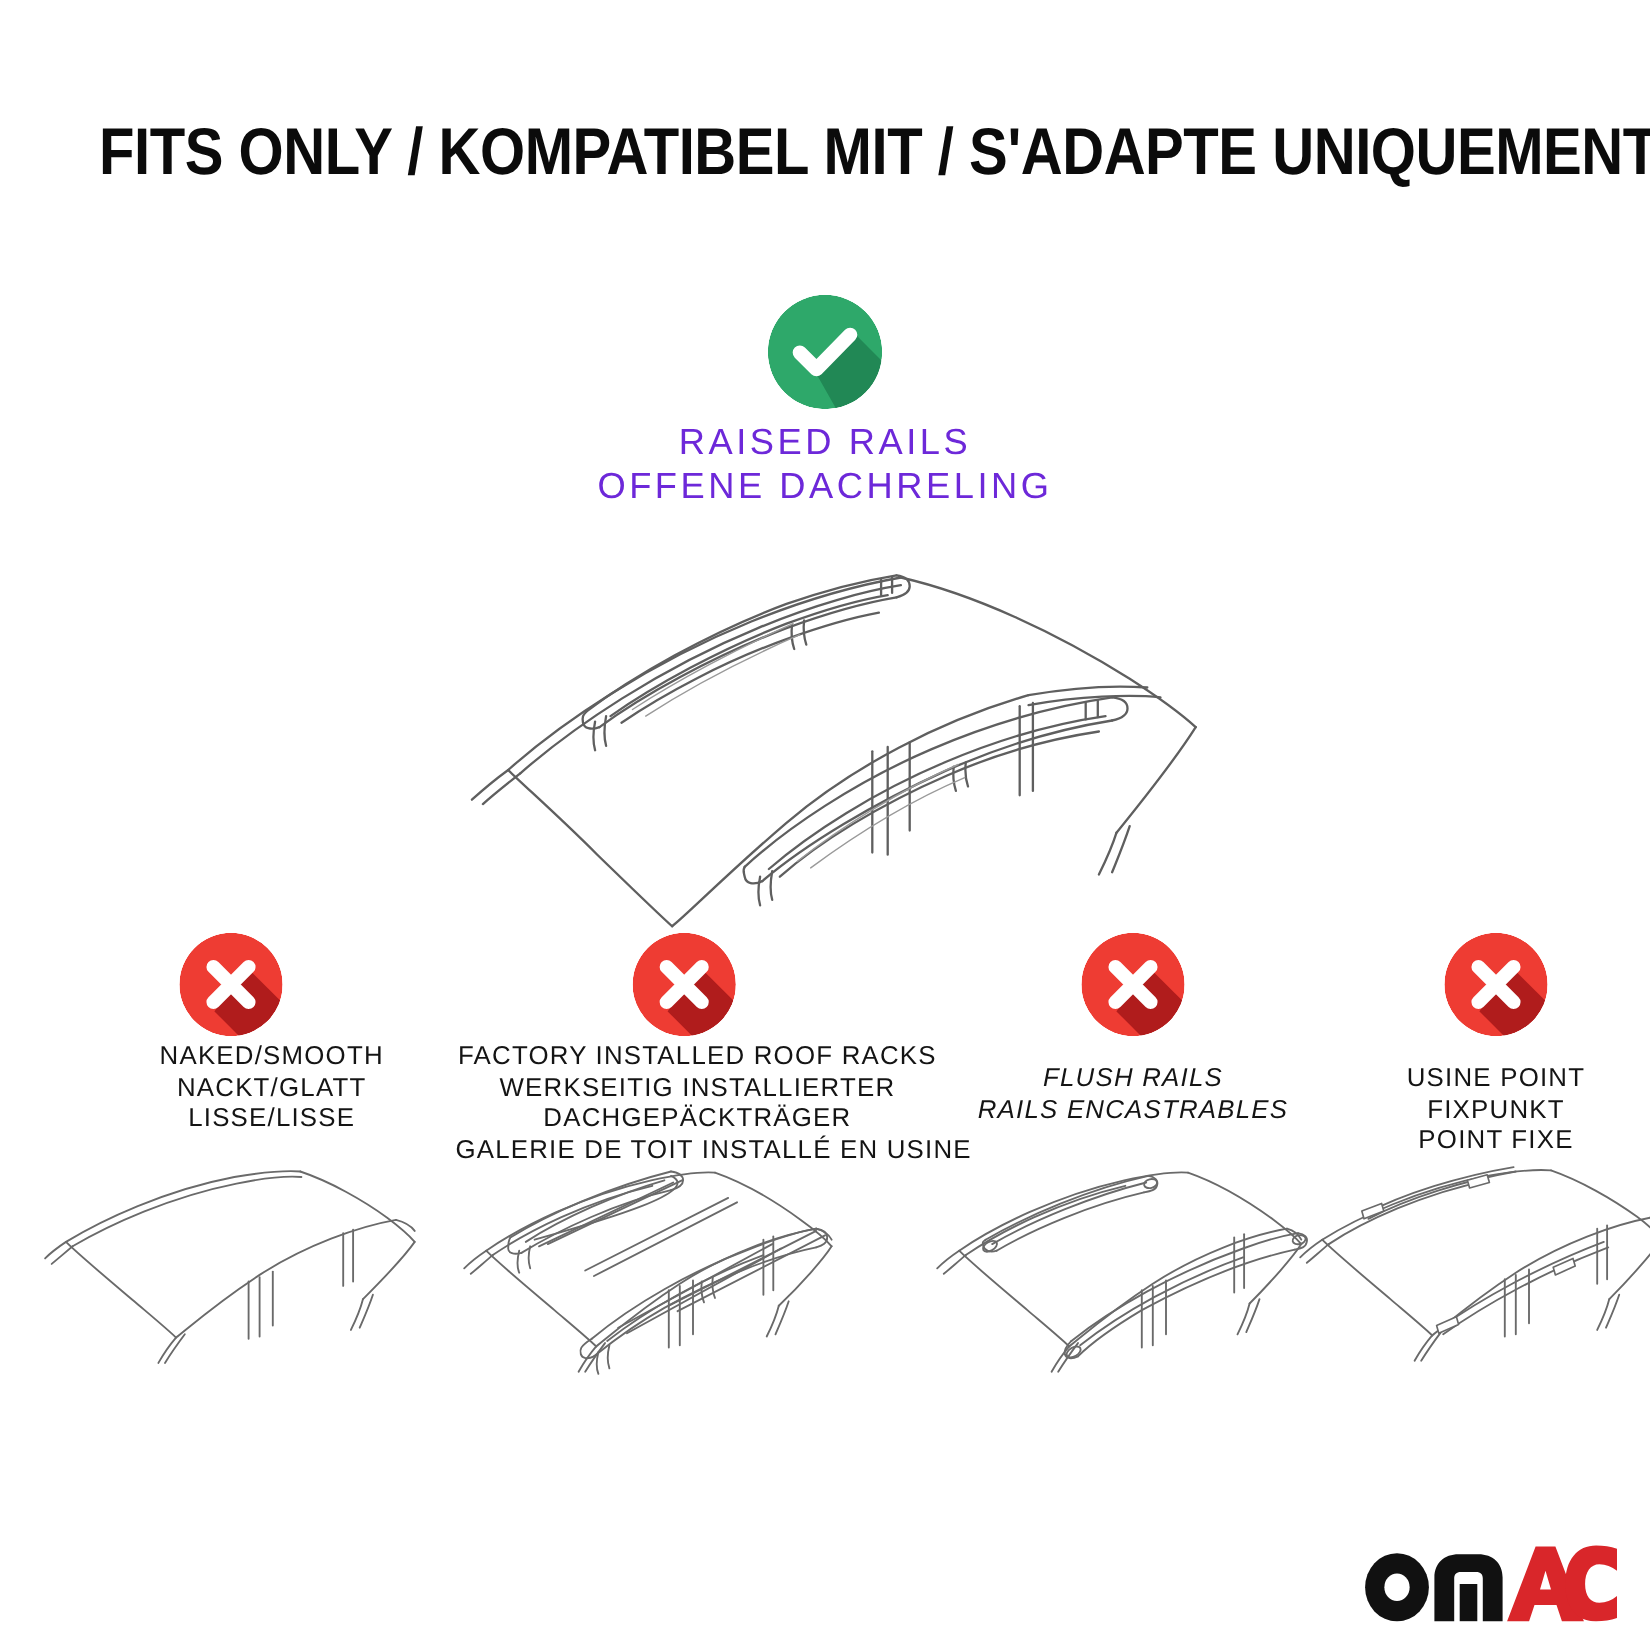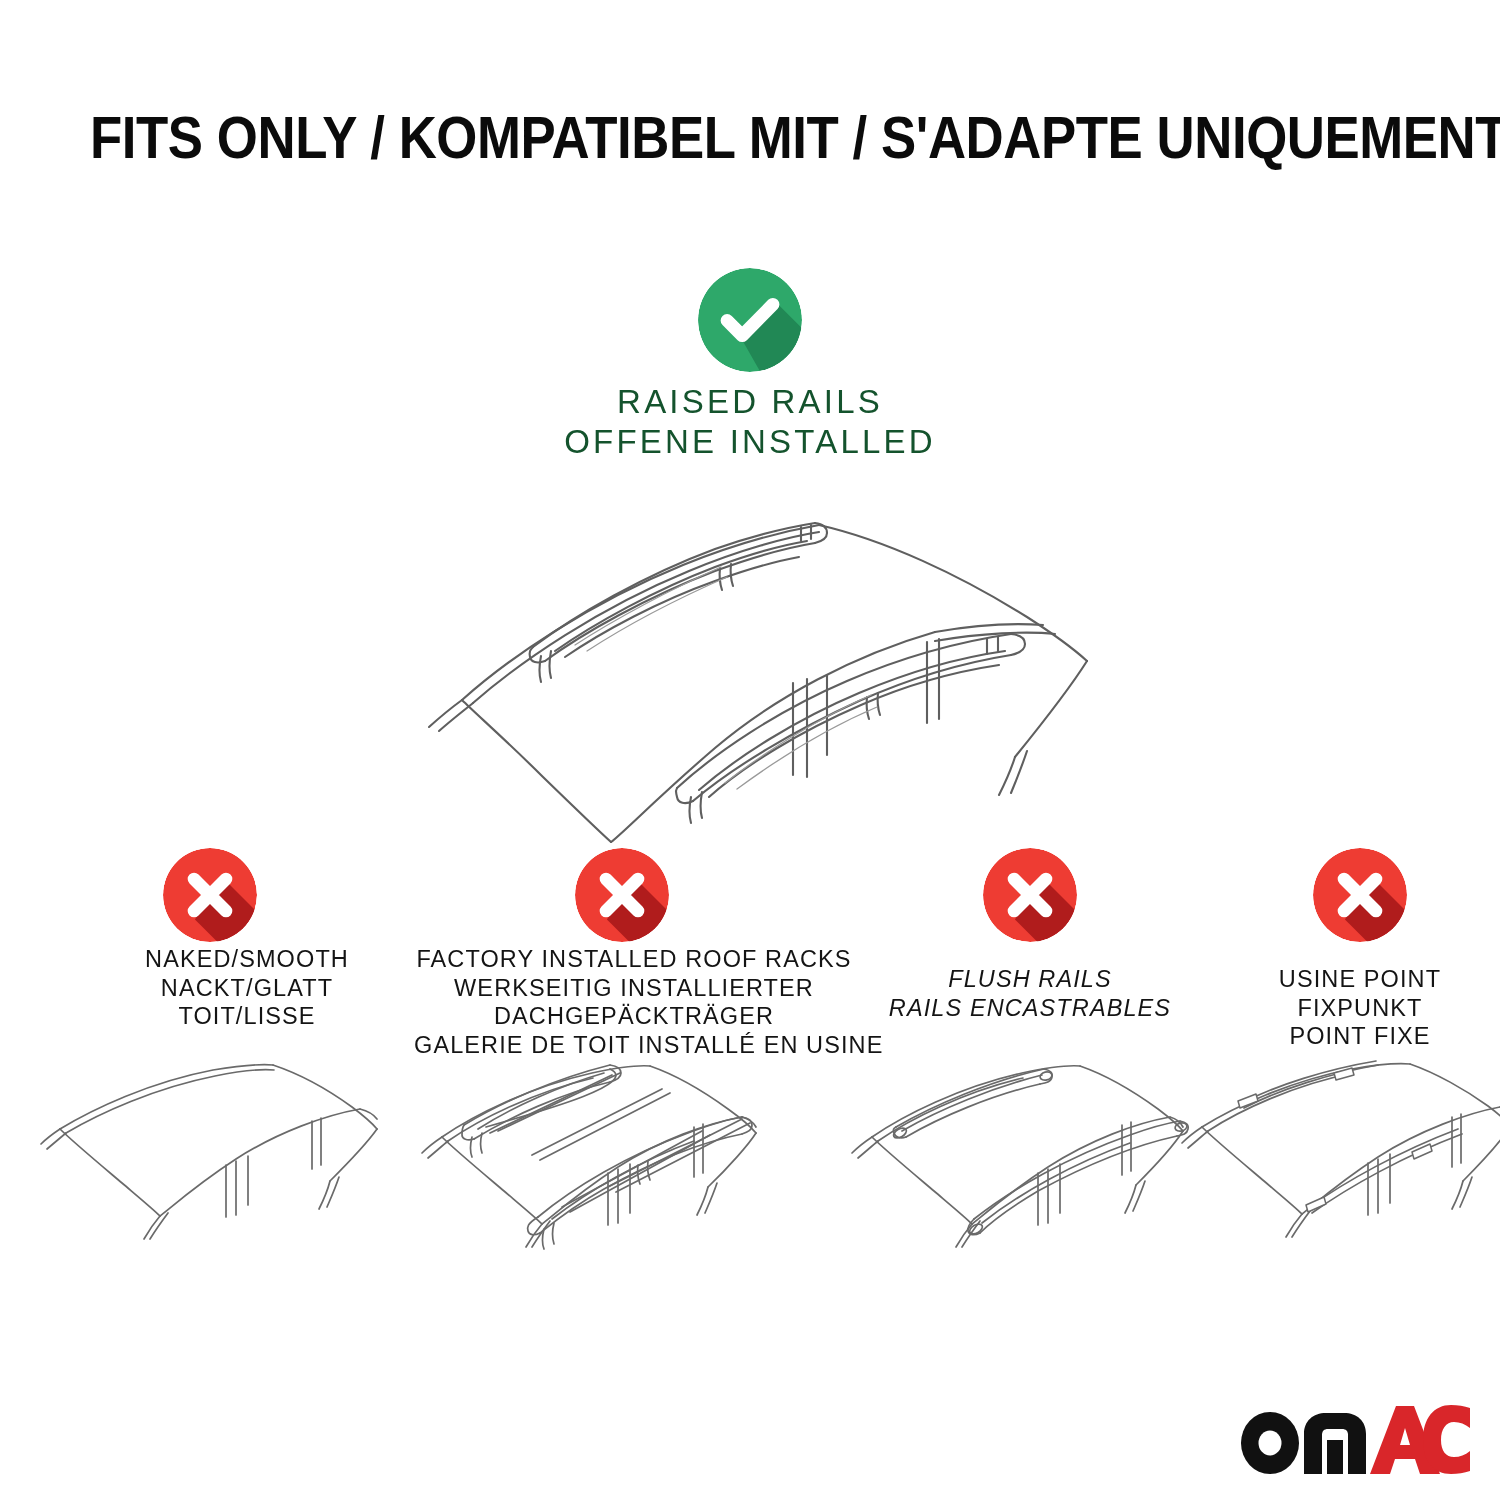--- a/index.html
+++ b/index.html
@@ -36,21 +36,21 @@
 
   
   .accept-caption{
     position:absolute;
     left:0;width:1500px;top:382px;
     text-align:center;
     font-size:33px;
     line-height:40px;
     letter-spacing:3.2px;
     font-weight:300;
-    color:#14532d;
+    color:#6d28d9;
   }
   .accept-caption div{white-space:nowrap;}
 
   .hero-art{
     position:absolute;
     left:415px;top:505px;width:700px;height:340px;
   }
 
   
   .reject-col{position:absolute;top:845px;}
@@ -92,21 +92,21 @@
       <g clip-path="url(#clipG)">
         <circle cx="50" cy="50" r="50" fill="#2ea86a"></circle>
         <path d="M31 49 L43 61 L73 31 L100 58 L100 100 L60 100 Z" fill="#1f8351" opacity="0.85"></path>
         <path d="M28 50.5 L42.5 65 L72 35" fill="none" stroke="#ffffff" stroke-width="12.5" stroke-linecap="round" stroke-linejoin="round"></path>
       </g>
     </svg>
   </div>
 
   <div class="accept-caption">
     <div>RAISED RAILS</div>
-    <div>OFFENE INSTALLED</div>
+    <div>OFFENE DACHRELING</div>
   </div>
 
   <div class="hero-art">
     <svg viewBox="0 0 700 340" width="700" height="340">
       <g fill="none" stroke="#5f5f5f" stroke-width="2.1" stroke-linecap="round" stroke-linejoin="round">
 
         <path d="M47 195 C95 152 175 98 268 60 C320 39 370 26 404 20"></path>
         <path d="M404 20 C470 35 545 70 612 112 C640 130 660 145 672 156"></path>
         <path d="M47 195 C60 208 92 236 128 272 C162 305 186 328 196 337"></path>
         <path d="M672 156 C660 175 630 215 600 252"></path>
@@ -182,21 +182,21 @@
         <g clip-path="url(#clipX1)">
           <circle cx="50" cy="50" r="50" fill="#ee3c33"></circle>
           <path d="M50 50 L66 34 L100 68 L100 100 L58 100 L34 76 Z" fill="#a9181a" opacity="0.9"></path>
           <path d="M33 33 L67 67 M67 33 L33 67" stroke="#ffffff" stroke-width="13.5" stroke-linecap="round"></path>
         </g>
       </svg>
     </div>
     <div class="reject-label" style="left:0;top:100px;width:400px;margin-left:47px;">
       <div>NAKED/SMOOTH</div>
       <div>NACKT/GLATT</div>
-      <div>TOIT/LISSE</div>
+      <div>LISSE/LISSE</div>
     </div>
     <div class="reject-art" style="left:38px;top:212px;width:345px;height:230px;">
       <svg viewBox="0 0 345 230" width="345" height="230">
         <g fill="none" stroke="#6a6a6a" stroke-width="1.7" stroke-linecap="round" stroke-linejoin="round">
           <path d="M22 72 C55 52 112 25 175 13 C205 8 222 7 235 8"></path>
           <path d="M235 8 C262 17 292 34 314 50 C326 59 334 66 339 72"></path>
           <path d="M22 72 C34 84 58 104 84 126 C104 143 116 153 122 159"></path>
           <path d="M339 72 C332 82 312 104 292 124"></path>
           <path d="M28 76 C62 56 117 31 177 19 C206 13 223 12 236 13"></path>
           <path d="M122 159 C130 153 158 128 198 102 C240 75 288 58 322 52"></path>

